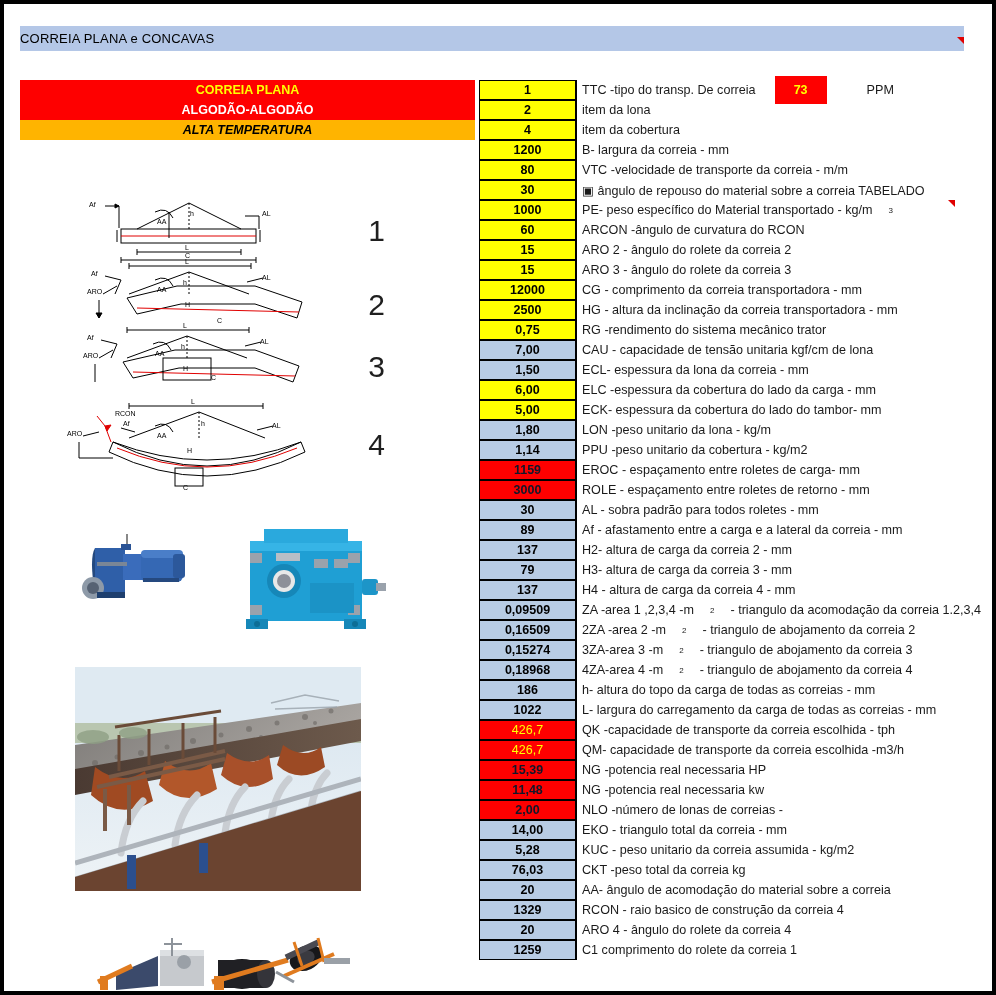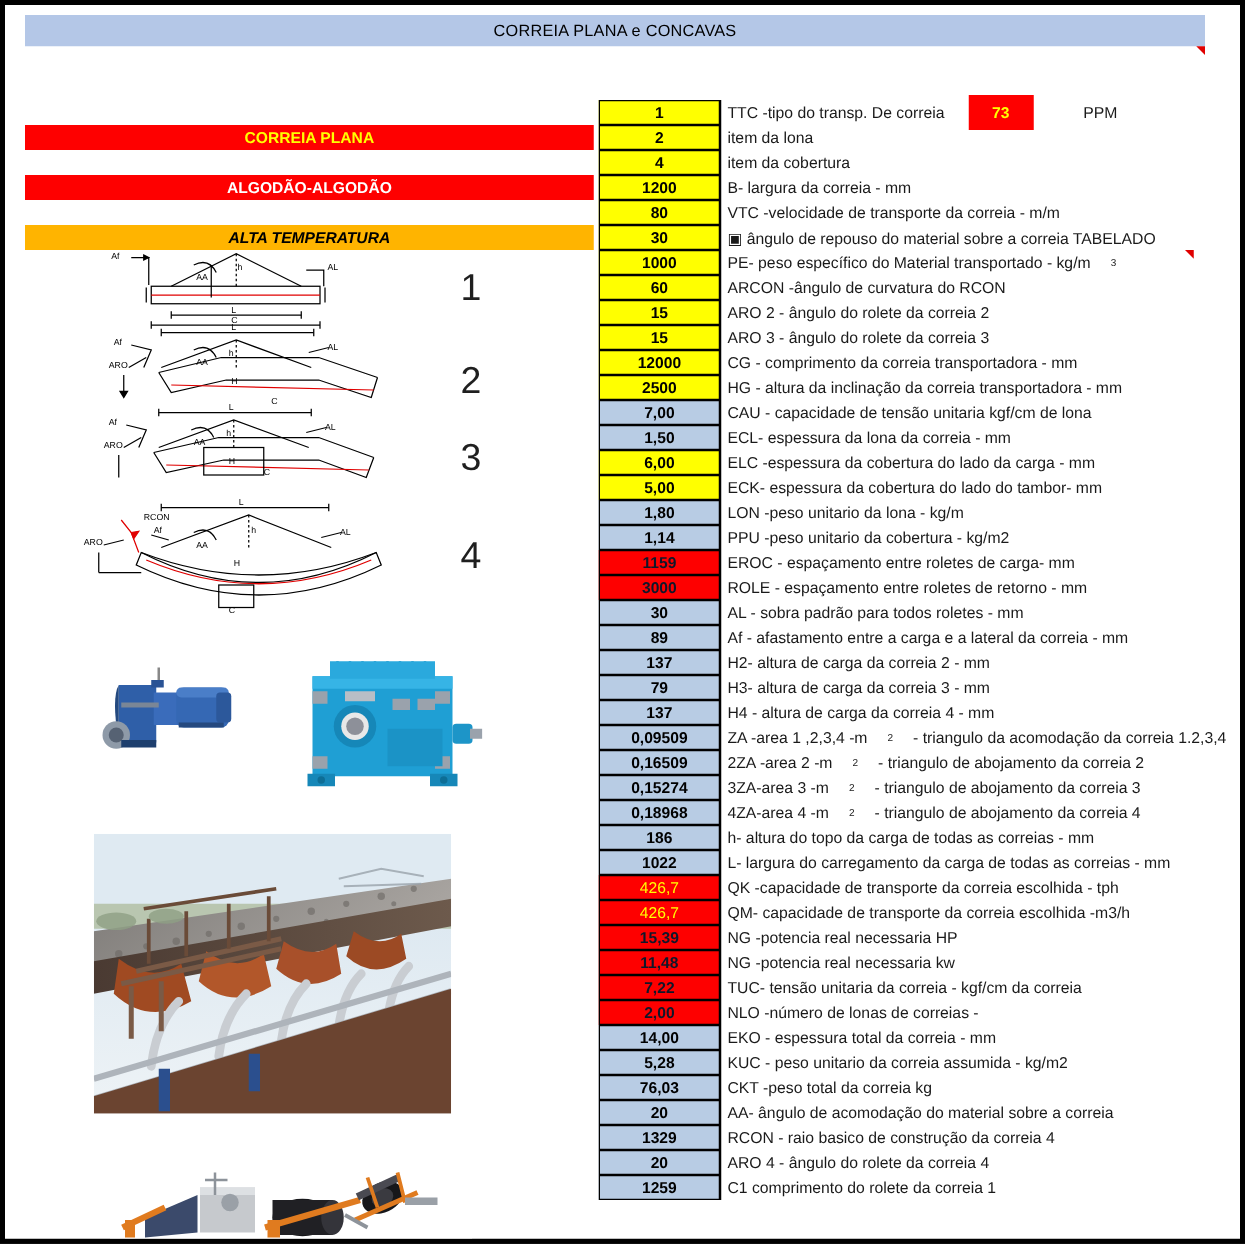--- a/index.html
+++ b/index.html
@@ -14,43 +14,43 @@
     position: absolute;
     left: 4px; top: 4px;
     width: 988px; height: 987px;
     background: #ffffff;
     overflow: hidden;
   }
 
   
   .title-bar {
     position: absolute;
-    left: 16px; top: 8px;
+    left: 16px; top: 22px;
     width: 944px; height: 25px;
     background: #b4c7e7;
     color: #000;
     font-size: 13px;
-    display: flex; align-items: center; justify-content: center;
+    display: flex; align-items: center; 
     letter-spacing: .2px;
   }
   .comment-marker {
     position: absolute;
     width: 0; height: 0;
     border-top: 7px solid #e00000;
     border-left: 7px solid transparent;
   }
   #marker-top { left: 953px; top: 33px; }
   #marker-mid { left: 944px; top: 196px; }
 
   
   .lbl-block { position: absolute; left: 16px; width: 455px; }
   .lbl-row {
     height: 20px;
     display: flex; align-items: center; justify-content: center;
-    font-size: 12.5px; font-weight: bold; margin-top: 20px;
+    font-size: 12.5px; font-weight: bold;
   }
   .lbl-red    { background: #fe0000; }
   .lbl-orange { background: #ffb400; }
   .ital { font-style: italic; }
 
   
   #param-table {
     position: absolute;
     left: 471px; top: 76px;
     width: 515px;
@@ -475,20 +475,26 @@
           <span>CG - comprimento da correia transportadora - mm</span>
         </div>
       </div>
       <div class="p-row">
         <div class="p-val yellow">2500</div>
         <div class="p-desc">
           <span>HG - altura da inclinação da correia transportadora - mm</span>
         </div>
       </div>
       <div class="p-row">
+        <div class="p-val yellow">0,75</div>
+        <div class="p-desc">
+          <span>RG -rendimento do sistema mecânico trator</span>
+        </div>
+      </div>
+      <div class="p-row">
         <div class="p-val blue">7,00</div>
         <div class="p-desc">
           <span>CAU - capacidade de tensão unitaria kgf/cm de lona</span>
         </div>
       </div>
       <div class="p-row">
         <div class="p-val blue">1,50</div>
         <div class="p-desc">
           <span>ECL- espessura da lona  da correia - mm</span>
         </div>
@@ -621,35 +627,29 @@
           <span>NG -potencia real necessaria HP</span>
         </div>
       </div>
       <div class="p-row">
         <div class="p-val red">11,48</div>
         <div class="p-desc">
           <span>NG -potencia real necessaria kw</span>
         </div>
       </div>
       <div class="p-row">
-        <div class="p-val red">7,22</div>
-        <div class="p-desc">
-          <span>TUC- tensão unitaria da correia - kgf/cm da correia</span>
-        </div>
-      </div>
-      <div class="p-row">
         <div class="p-val red">2,00</div>
         <div class="p-desc">
           <span>NLO -número de lonas de correias -</span>
         </div>
       </div>
       <div class="p-row">
         <div class="p-val blue">14,00</div>
         <div class="p-desc">
-          <span>EKO - espessura total da correia - mm</span>
+          <span>EKO - triangulo total da correia - mm</span>
         </div>
       </div>
       <div class="p-row">
         <div class="p-val blue">5,28</div>
         <div class="p-desc">
           <span>KUC - peso unitario da correia assumida - kg/m2</span>
         </div>
       </div>
       <div class="p-row">
         <div class="p-val blue">76,03</div>

